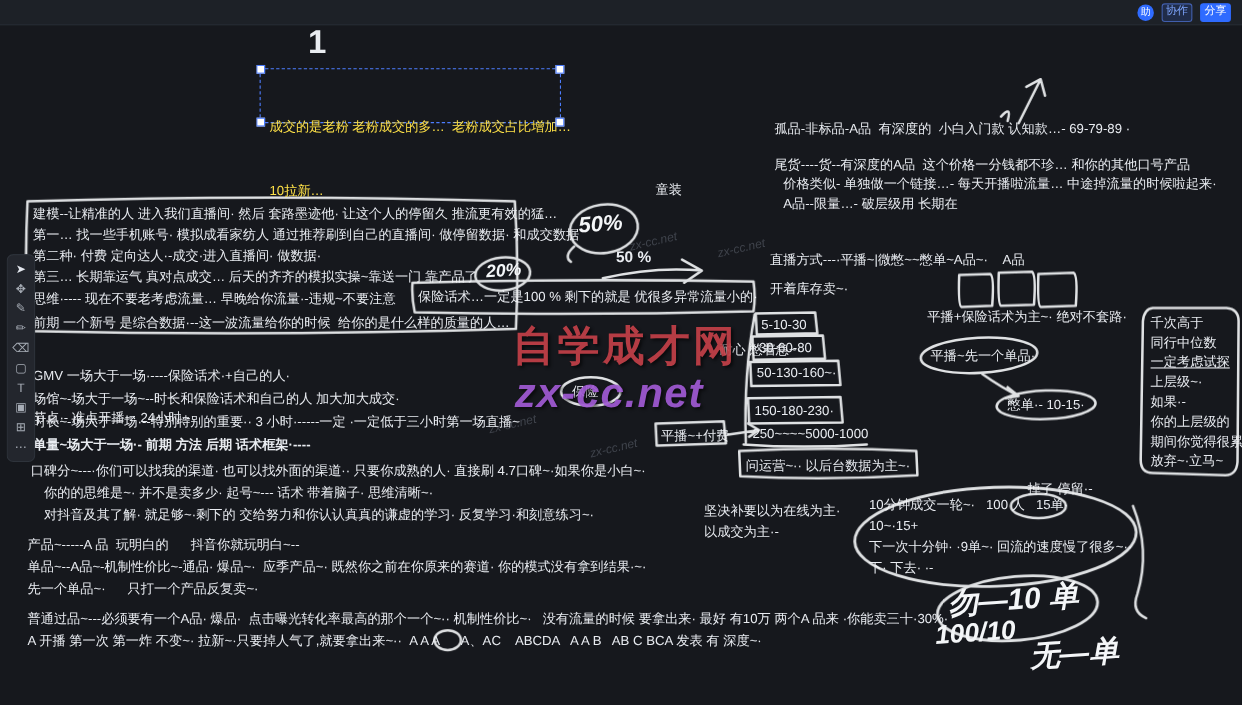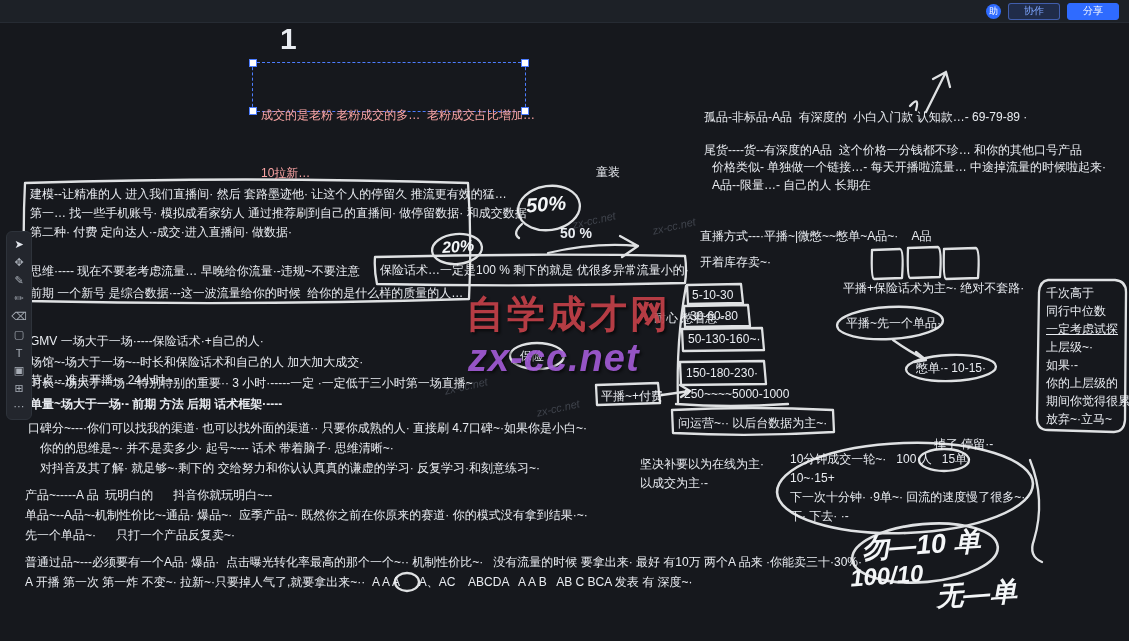--- a/index.html
+++ b/index.html
@@ -4,21 +4,21 @@
 <style>
   html,body{margin:0;padding:0;background:#0d0f12;}
   #stage{position:relative;width:1129px;height:641px;background:#16181d;overflow:hidden;
          font-family:"Liberation Sans","DejaVu Sans",sans-serif;}
   
   #topbar{position:absolute;top:0;left:0;right:0;height:22px;background:#1d2127;
           border-bottom:1px solid #262b33;display:flex;align-items:center;
           justify-content:flex-end;gap:7px;padding-right:10px;z-index:60;}
   .tb-badge{width:15px;height:15px;border-radius:50%;background:#2f6bff;color:#fff;
             font-size:9px;display:flex;align-items:center;justify-content:center;}
-  .tb-btn{height:15px;padding:0 15px;border-radius:3px;font-size:10px;display:flex;
+  .tb-btn{height:15px;padding:0 3px;border-radius:3px;font-size:10px;display:flex;
           align-items:center;line-height:1;}
   .tb-btn.outline{background:rgba(47,107,255,.16);color:#7ea6ff;border:1px solid rgba(92,136,255,.55);}
   .tb-btn.fill{background:#2f6bff;color:#fff;border:1px solid #2f6bff;}
   
   #toolbar{position:absolute;left:6px;top:231px;width:24px;background:#23262d;
            border:1px solid #2e333b;border-radius:6px;padding:5px 0;display:flex;
            flex-direction:column;align-items:center;gap:3px;z-index:55;}
   .tool{width:18px;height:15px;color:#a7adb6;font-size:11px;display:flex;
         align-items:center;justify-content:center;border-radius:3px;}
   .tool:first-child{color:#e3e7ee;}
@@ -30,22 +30,22 @@
       transform:rotate(-4deg);z-index:13;white-space:pre;}
   .wm{position:absolute;color:#767d8a;opacity:.42;font-size:11px;font-style:italic;
       transform:rotate(-13deg);z-index:6;}
   #wm-title{position:absolute;left:466px;top:289px;font-size:38px;font-weight:bold;
             color:#c24048;letter-spacing:3px;opacity:.93;z-index:22;
             text-shadow:2px 2px 3px rgba(0,0,0,.65);}
   #wm-site{position:absolute;left:468px;top:337px;font-size:38px;font-weight:bold;
            font-style:italic;color:#a05ad2;opacity:.93;z-index:22;
            text-shadow:2px 2px 3px rgba(0,0,0,.6);letter-spacing:1px;}
   
-  #selection{position:absolute;left:252px;top:62px;width:274px;height:50px;
-             border:1.5px dashed #4d7dff;z-index:16;padding:5px 8px;color:#fca5a5;
+  #selection{position:absolute;left:236px;top:62px;width:274px;height:50px;
+             border:1.5px dashed #4d7dff;z-index:16;padding:5px 8px;color:#fde047;
              font-size:12px;line-height:1.6;white-space:pre;box-sizing:border-box;}
   .handle{position:absolute;width:6px;height:6px;background:#fff;border:1px solid #4d7dff;}
   .h-tl{left:-4px;top:-4px;} .h-tr{right:-4px;top:-4px;}
   .h-bl{left:-4px;bottom:-4px;} .h-br{right:-4px;bottom:-4px;}
   #strokes{position:absolute;left:0;top:0;z-index:12;pointer-events:none;}
   #text-layer{position:absolute;inset:0;z-index:10;}
 </style>
 </head>
 <body>
 
@@ -68,25 +68,26 @@
     <div class="tool">▣</div>
     <div class="tool">⊞</div>
     <div class="tool">⋯</div>
   </div>
 
   <div id="text-layer">
       <div class="note bold" style="left: 280px; top: 20px; font-size: 30px;">1</div>
       <div class="note" style="left: 704px; top: 110px;">孤品-非标品-A品  有深度的  小白入门款 认知款…- 69-79-89 ·</div>
       <div class="note" style="left: 704px; top: 143px;">尾货----货--有深度的A品  这个价格一分钱都不珍… 和你的其他口号产品</div>
       <div class="note" style="left: 712px; top: 160px;">价格类似- 单独做一个链接…- 每天开播啦流量… 中途掉流量的时候啦起来·</div>
-      <div class="note" style="left: 712px; top: 178px;">A品--限量…- 自己的人 长期在</div>
+      <div class="note" style="left: 712px; top: 178px;">A品--限量…- 破层级用 长期在</div>
       <div class="note" style="left: 596px; top: 165px;">童装</div>
       <div class="note" style="left: 30px; top: 187px; text-align: right;">建模--让精准的人 进入我们直播间· 然后 套路墨迹他· 让这个人的停留久 推流更有效的猛…</div>
       <div class="note" style="left: 30px; top: 206px;">第一… 找一些手机账号· 模拟成看家纺人 通过推荐刷到自己的直播间· 做停留数据· 和成交数据</div>
       <div class="note" style="left: 30px; top: 225px;">第二种· 付费 定向达人·-成交·进入直播间· 做数据·</div>
+      <div class="note" style="left: 30px; top: 244px;">第三… 长期靠运气 真对点成交… 后天的齐齐的模拟实操~靠送一门 靠产品了</div>
       <div class="note" style="left: 30px; top: 264px;">思维·---- 现在不要老考虑流量… 早晚给你流量·-违规~不要注意</div>
       <div class="note" style="left: 380px; top: 263px;">保险话术…一定是100 % 剩下的就是 优很多异常流量小的·</div>
       <div class="note" style="left: 30px; top: 286px;">前期 一个新号 是综合数据·--这一波流量给你的时候  给你的是什么样的质量的人…</div>
       <div class="note bold" style="left: 516px; top: 225px; font-size: 14px; margin-left: 44px;">50 %</div>
       <div class="note" style="left: 30px; top: 328px; margin-top: 45px;">节点·- 准点开播~· 24小时·-</div>
       <div class="note" style="left: 30px; top: 355px;">场馆~-场大于一场~--时长和保险话术和自己的人 加大加大成交·</div>
       <div class="note" style="left: 30px; top: 334px;">GMV 一场大于一场·----保险话术·+自己的人·</div>
       <div class="note" style="left: 30px; top: 376px;">时长~-场大于一场·--特别特别的重要·· 3 小时·-----一定 ·一定低于三小时第一场直播~</div>
       <div class="note" style="left: 30px; top: 397px; font-weight: bold;">单量~场大于一场·- 前期 方法 后期 话术框架·----</div>
       <div class="note" style="left: 654px; top: 311px;">耐心 憋着急~·</div>

